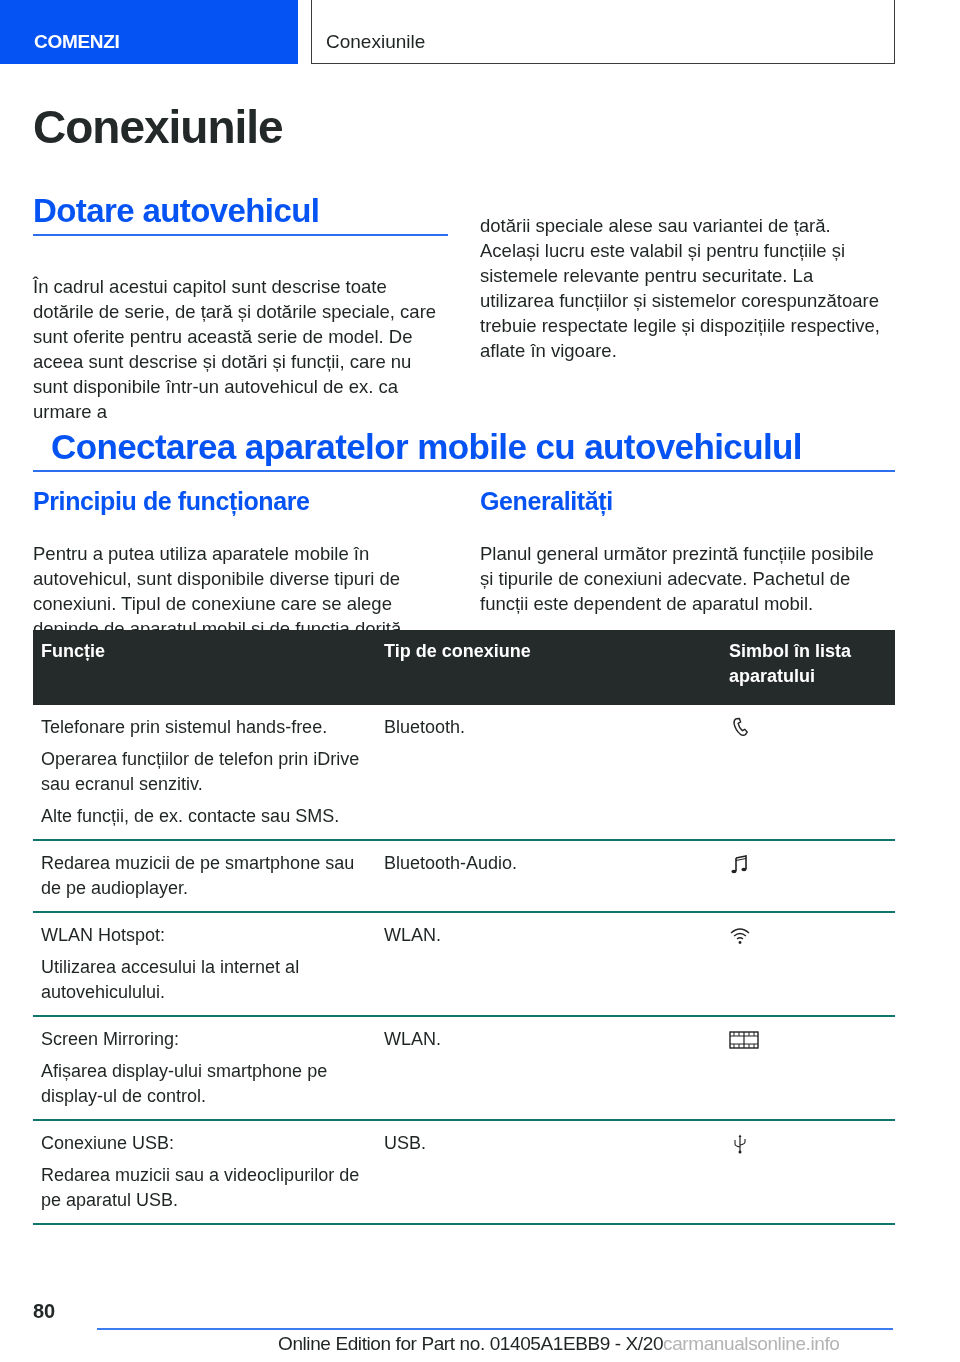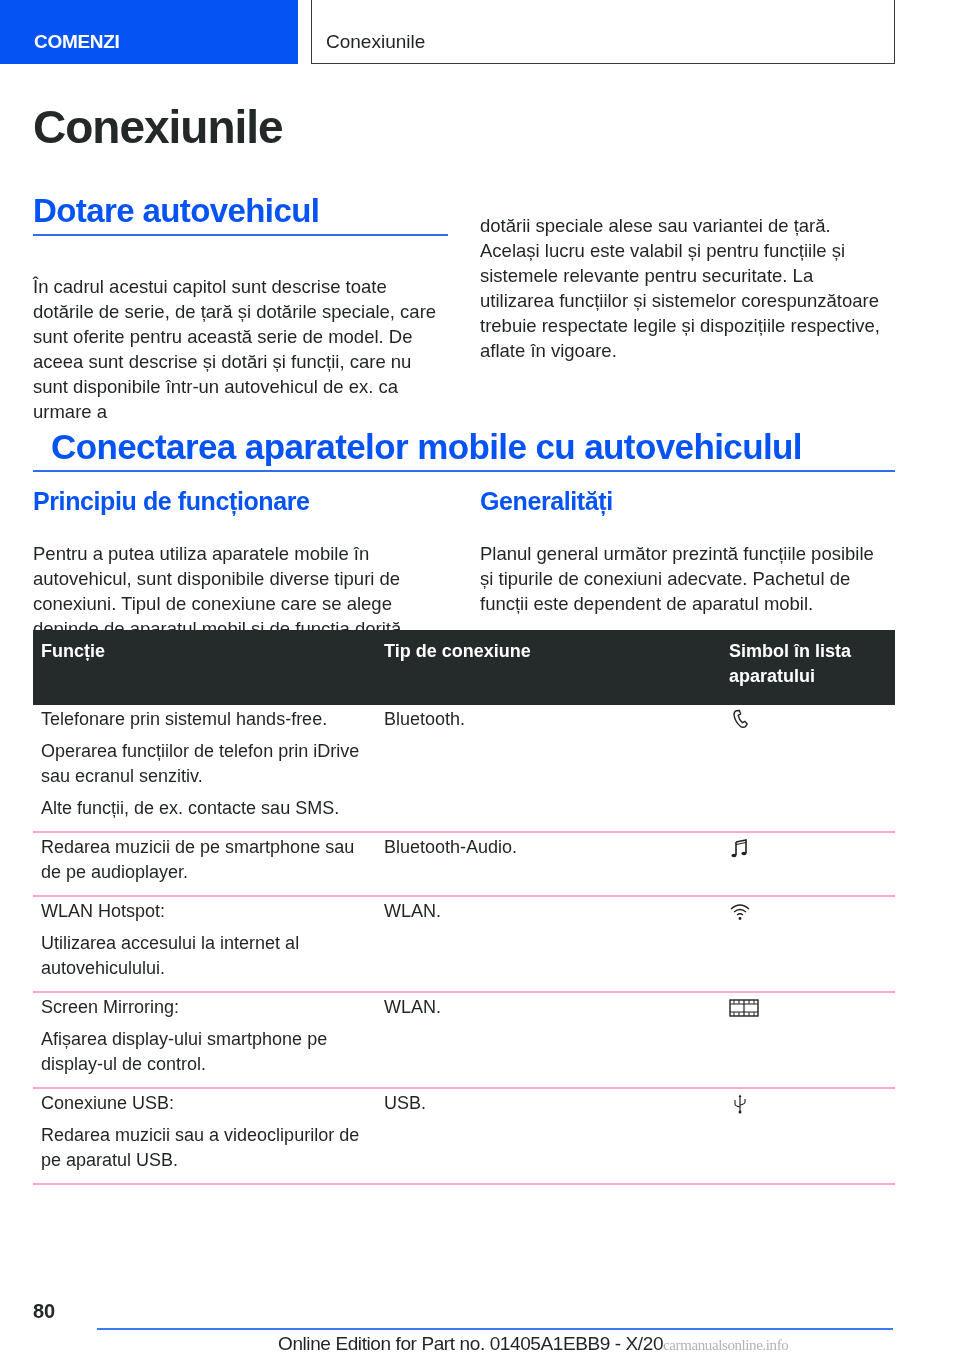--- a/index.html
+++ b/index.html
@@ -31,34 +31,34 @@
 
   table.conn {
     position: absolute; left: 33px; top: 630px; width: 862px; border-collapse: collapse;
     font-size: 18px; color: #1f2424;
   }
   table.conn th {
     background: #252a2a; color: #ffffff; font-weight: bold; text-align: left;
     vertical-align: top; padding: 9px 8px 16px 8px; line-height: 25px; height: 64px;
   }
   table.conn td {
-    vertical-align: top; padding: 2px 8px 10px 8px; line-height: 25px;
-    border-bottom: 2px solid #f9a8d4;
+    vertical-align: top; padding: 10px 8px 10px 8px; line-height: 25px;
+    border-bottom: 2px solid #0f766e;
   }
   table.conn td p { margin: 0 0 7px 0; }
   table.conn td p:last-child { margin-bottom: 0; }
   .col1 { width: 343px; }
   .col2 { width: 345px; }
   .col3 { width: 174px; margin-left: 32px; }
   .sym { display: inline-block; width: 22px; height: 22px; margin-top: 2px; }
 
   .page-num { position: absolute; left: 33px; top: 1300px; font-size: 20px; font-weight: bold; color: #232828; }
   .footer-rule { position: absolute; left: 97px; top: 1328px; width: 796px; height: 2px; background: #3d7bf0; }
   .footer-text { position: absolute; left: 278px; top: 1333px; font-size: 19px; color: #1f2424; letter-spacing: -0.4px; }
-  .footer-wm { color: #b3b3b3; font-size: 15px; font-family: Liberation Serif, serif; }
+  .footer-wm { color: #b3b3b3; font-size: 19px; }
 </style>
 </head>
 <body>
 
 <div class="header-tab-left">
   <span>COMENZI</span>
 </div>
 <div class="header-tab-right">
   <span>Conexiunile</span>
 </div>

